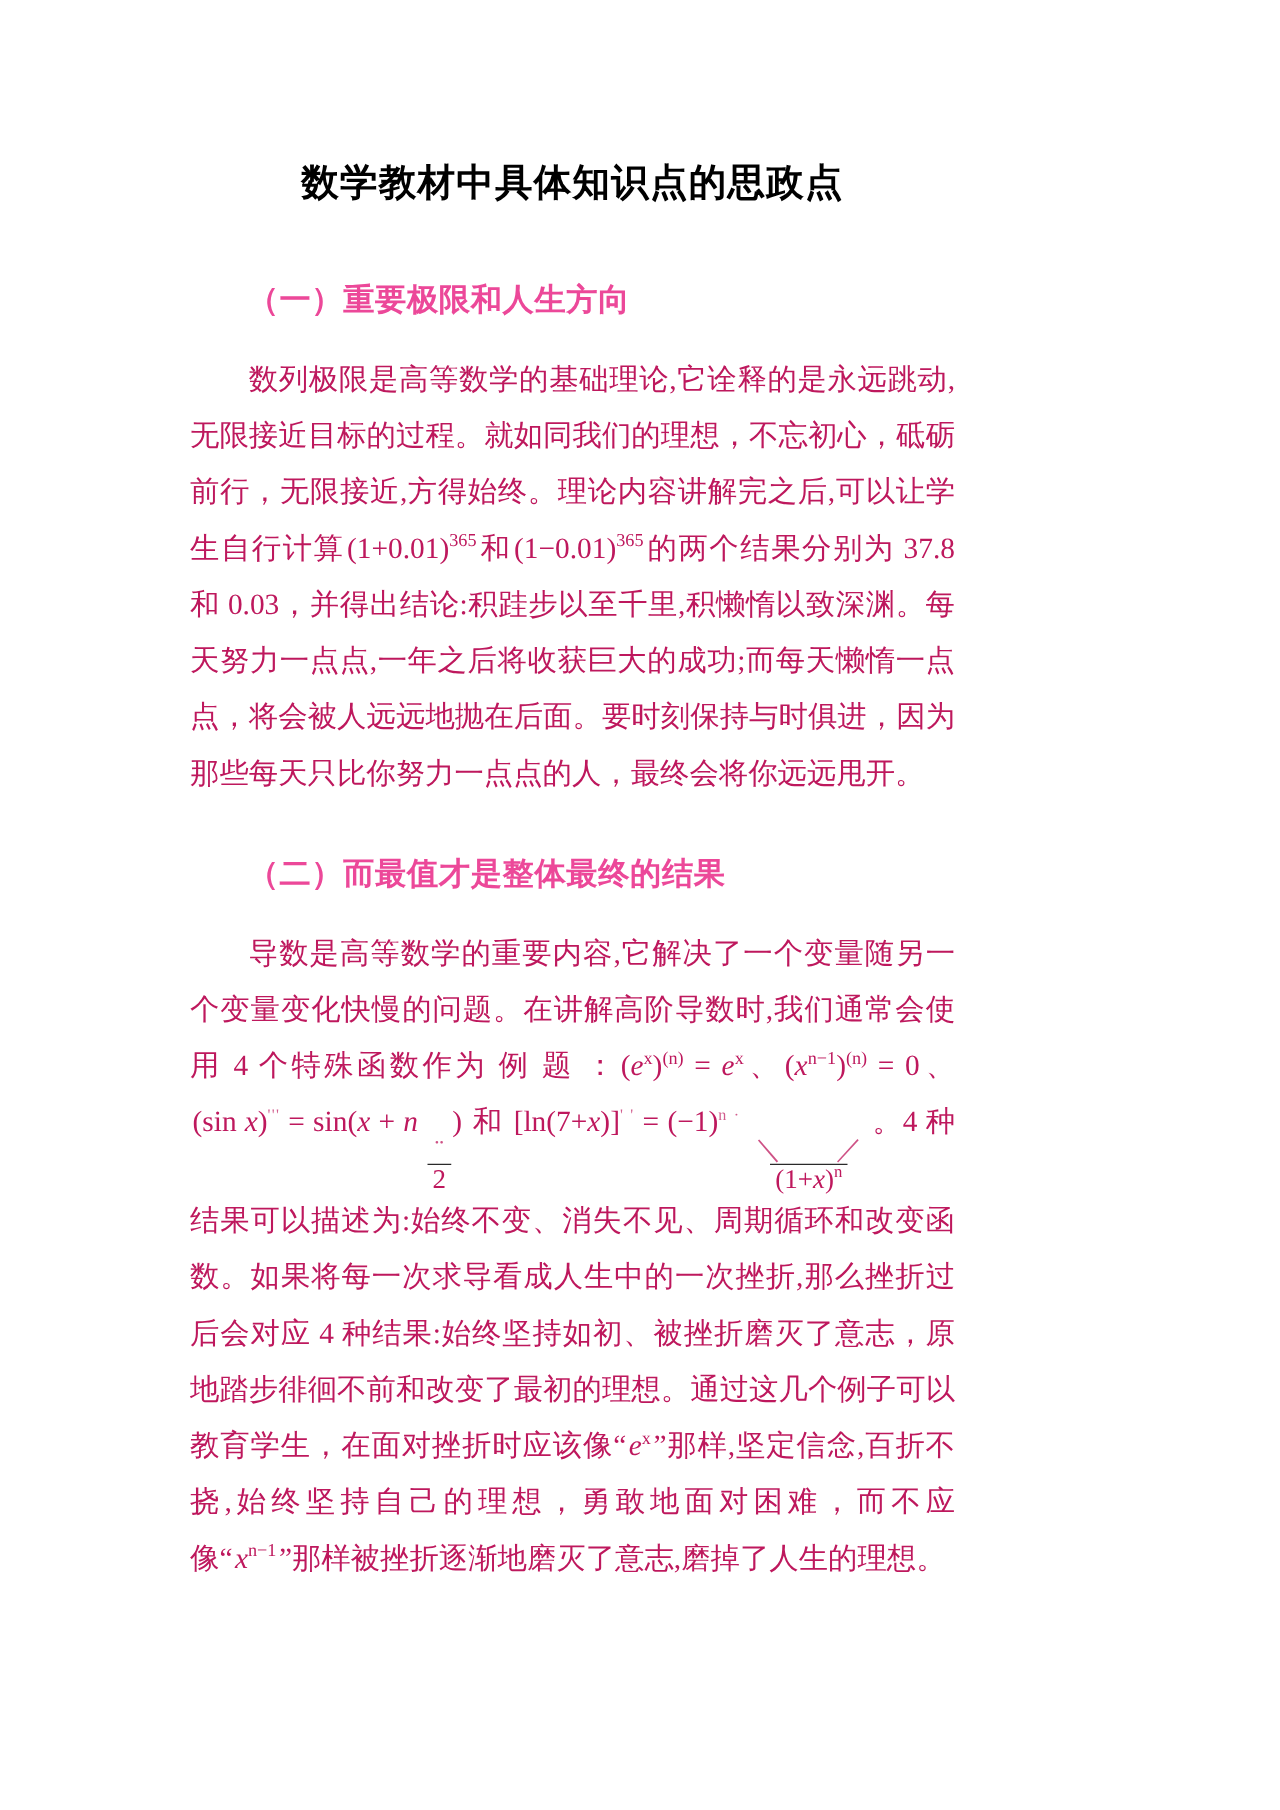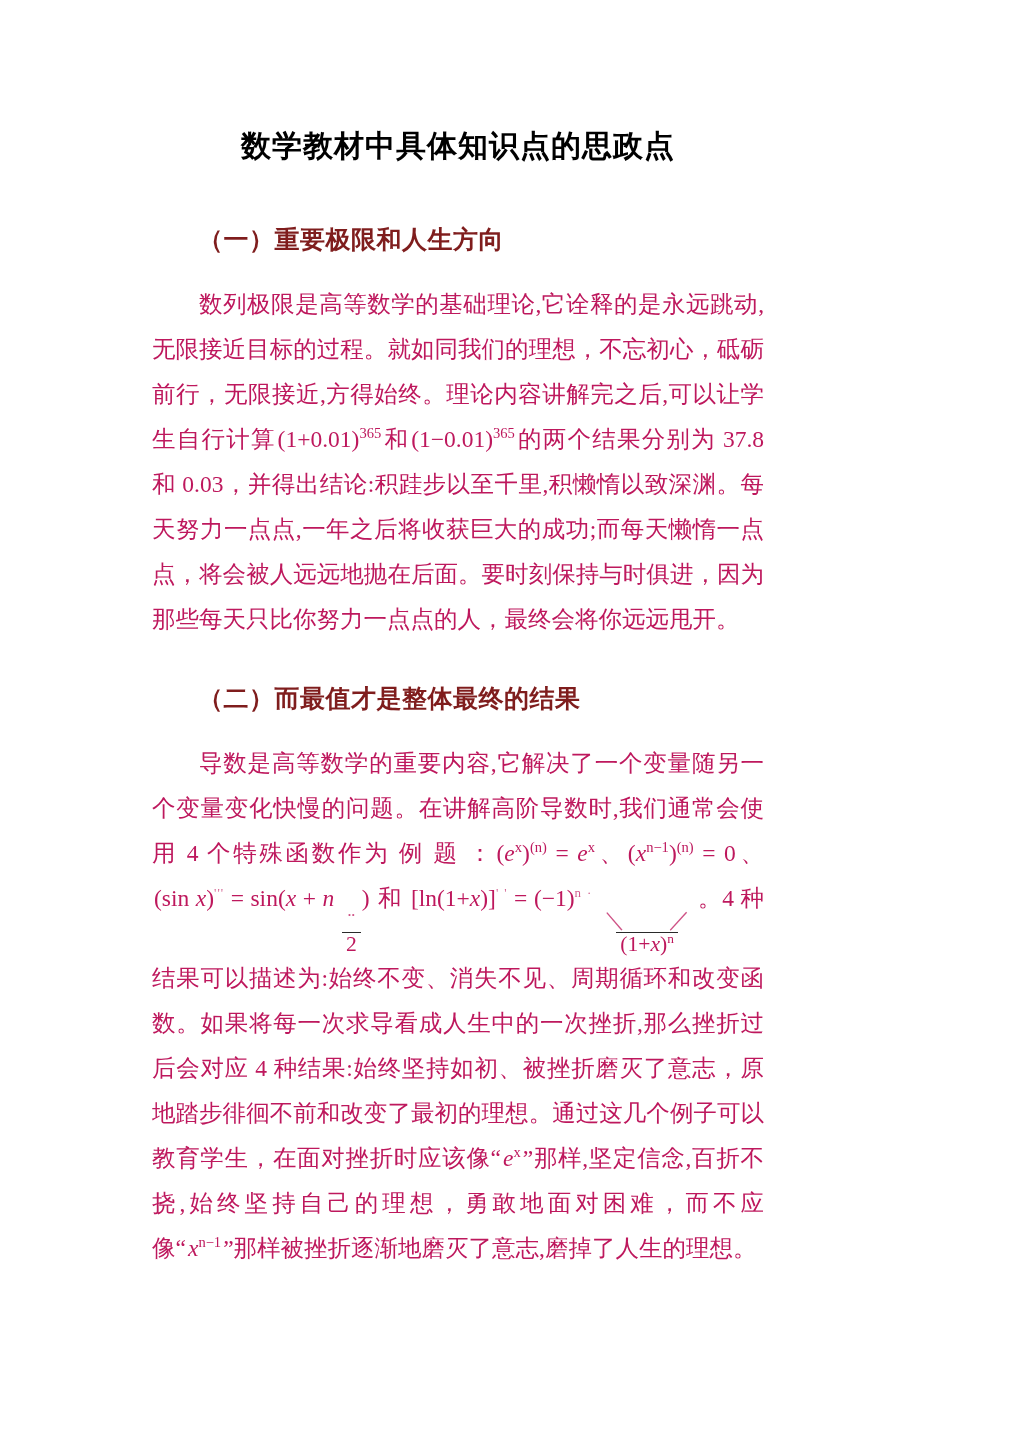--- a/index.html
+++ b/index.html
@@ -21,21 +21,21 @@
     text-align: center;
     margin: 0 0 56px 0;
     color: #000000;
   }
   .sec-heading {
     font-family: "Liberation Sans", sans-serif;
     font-weight: bold;
     font-size: 25px;
     letter-spacing: 0.5px;
     margin: 40px 0 26px 46px;
-    color: #7f1d1d;
+    color: #ec4899;
   }
   section:first-of-type .sec-heading { margin-top: 0; }
   .body-para {
     font-family: "Liberation Serif", "DejaVu Serif", serif;
     font-size: 23.5px;
     line-height: 45px;
     text-align: justify;
     text-justify: inter-ideograph;
     text-indent: 47px;
     margin: 0;
@@ -73,19 +73,19 @@
   <section>
     <h2 class="sec-heading">（一）重要极限和人生方向</h2>
     <p class="body-para"><span>数列极限是高等数学的基础理论,它诠释的是永远跳动,无限接近目标的过程。就如同我们的理想，不忘初心，砥砺前行，无限接近,方得始终。理论内容讲解完之后,可以让学生自行计算</span><span class="formula"><span>(1+0.01)</span><sup class="s">365</sup></span><span>和</span><span class="formula"><span>(1−0.01)</span><sup class="s">365</sup></span><span>的两个结果分别为 37.8 和 0.03，并得出结论:积跬步以至千里,积懒惰以致深渊。每天努力一点点,一年之后将收获巨大的成功;而每天懒惰一点点，将会被人远远地抛在后面。要时刻保持与时俱进，因为那些每天只比你努力一点点的人，最终会将你远远甩开。</span></p>
   </section>
 
   <section>
     <h2 class="sec-heading">（二）而最值才是整体最终的结果</h2>
     <p class="body-para"><span>导数是高等数学的重要内容,它解决了一个变量随另一个变量变化快慢的问题。在讲解高阶导数时,我们通常会使用 4 个特殊函数作为 例 题 ：</span><span class="formula"><span>(</span><span class="it">e</span><sup class="s">x</sup><span>)</span><sup class="s">(n)</sup><span> = </span><span class="it">e</span><sup class="s">x</sup></span><span>、</span><span class="formula"><span>(</span><span class="it">x</span><sup class="s">n−1</sup><span>)</span><sup class="s">(n)</sup><span> = 0</span></span><span>、</span><span class="formula"><span>(sin </span><span class="it">x</span><span>)</span><sup class="s sf">'''</sup><span> = sin(</span><span class="it">x</span><span> + </span><span class="it">n</span><span> </span><span class="frac">
             <span class="fn"><span class="faint">¨</span></span>
             <span class="fd"><span>2</span></span>
-          </span><span>)</span></span><span> 和 </span><span class="formula"><span>[ln(1+</span><span class="it">x</span><span>)]</span><sup class="s sf">' '</sup><span> = (−1)</span><sup class="s sf">n ·</sup><span> </span><span class="frac">
+          </span><span>)</span></span><span> 和 </span><span class="formula"><span>[ln(7+</span><span class="it">x</span><span>)]</span><sup class="s sf">' '</sup><span> = (−1)</span><sup class="s sf">n ·</sup><span> </span><span class="frac">
             <span class="fn"><span class="faint">＼　　／</span></span>
             <span class="fd"><span>(1+</span><span class="it">x</span><span>)</span><sup class="s">n</sup></span>
           </span></span><span>。4 种结果可以描述为:始终不变、消失不见、周期循环和改变函数。如果将每一次求导看成人生中的一次挫折,那么挫折过后会对应 4 种结果:始终坚持如初、被挫折磨灭了意志，原地踏步徘徊不前和改变了最初的理想。通过这几个例子可以教育学生，在面对挫折时应该像“</span><span class="formula"><span class="it">e</span><sup class="s">x</sup></span><span>”那样,坚定信念,百折不挠,始终坚持自己的理想，勇敢地面对困难，而不应像“</span><span class="formula"><span class="it">x</span><sup class="s">n−1</sup></span><span>”那样被挫折逐渐地磨灭了意志,磨掉了人生的理想。</span></p>
   </section>
 
 </div>
 
 </body></html>

